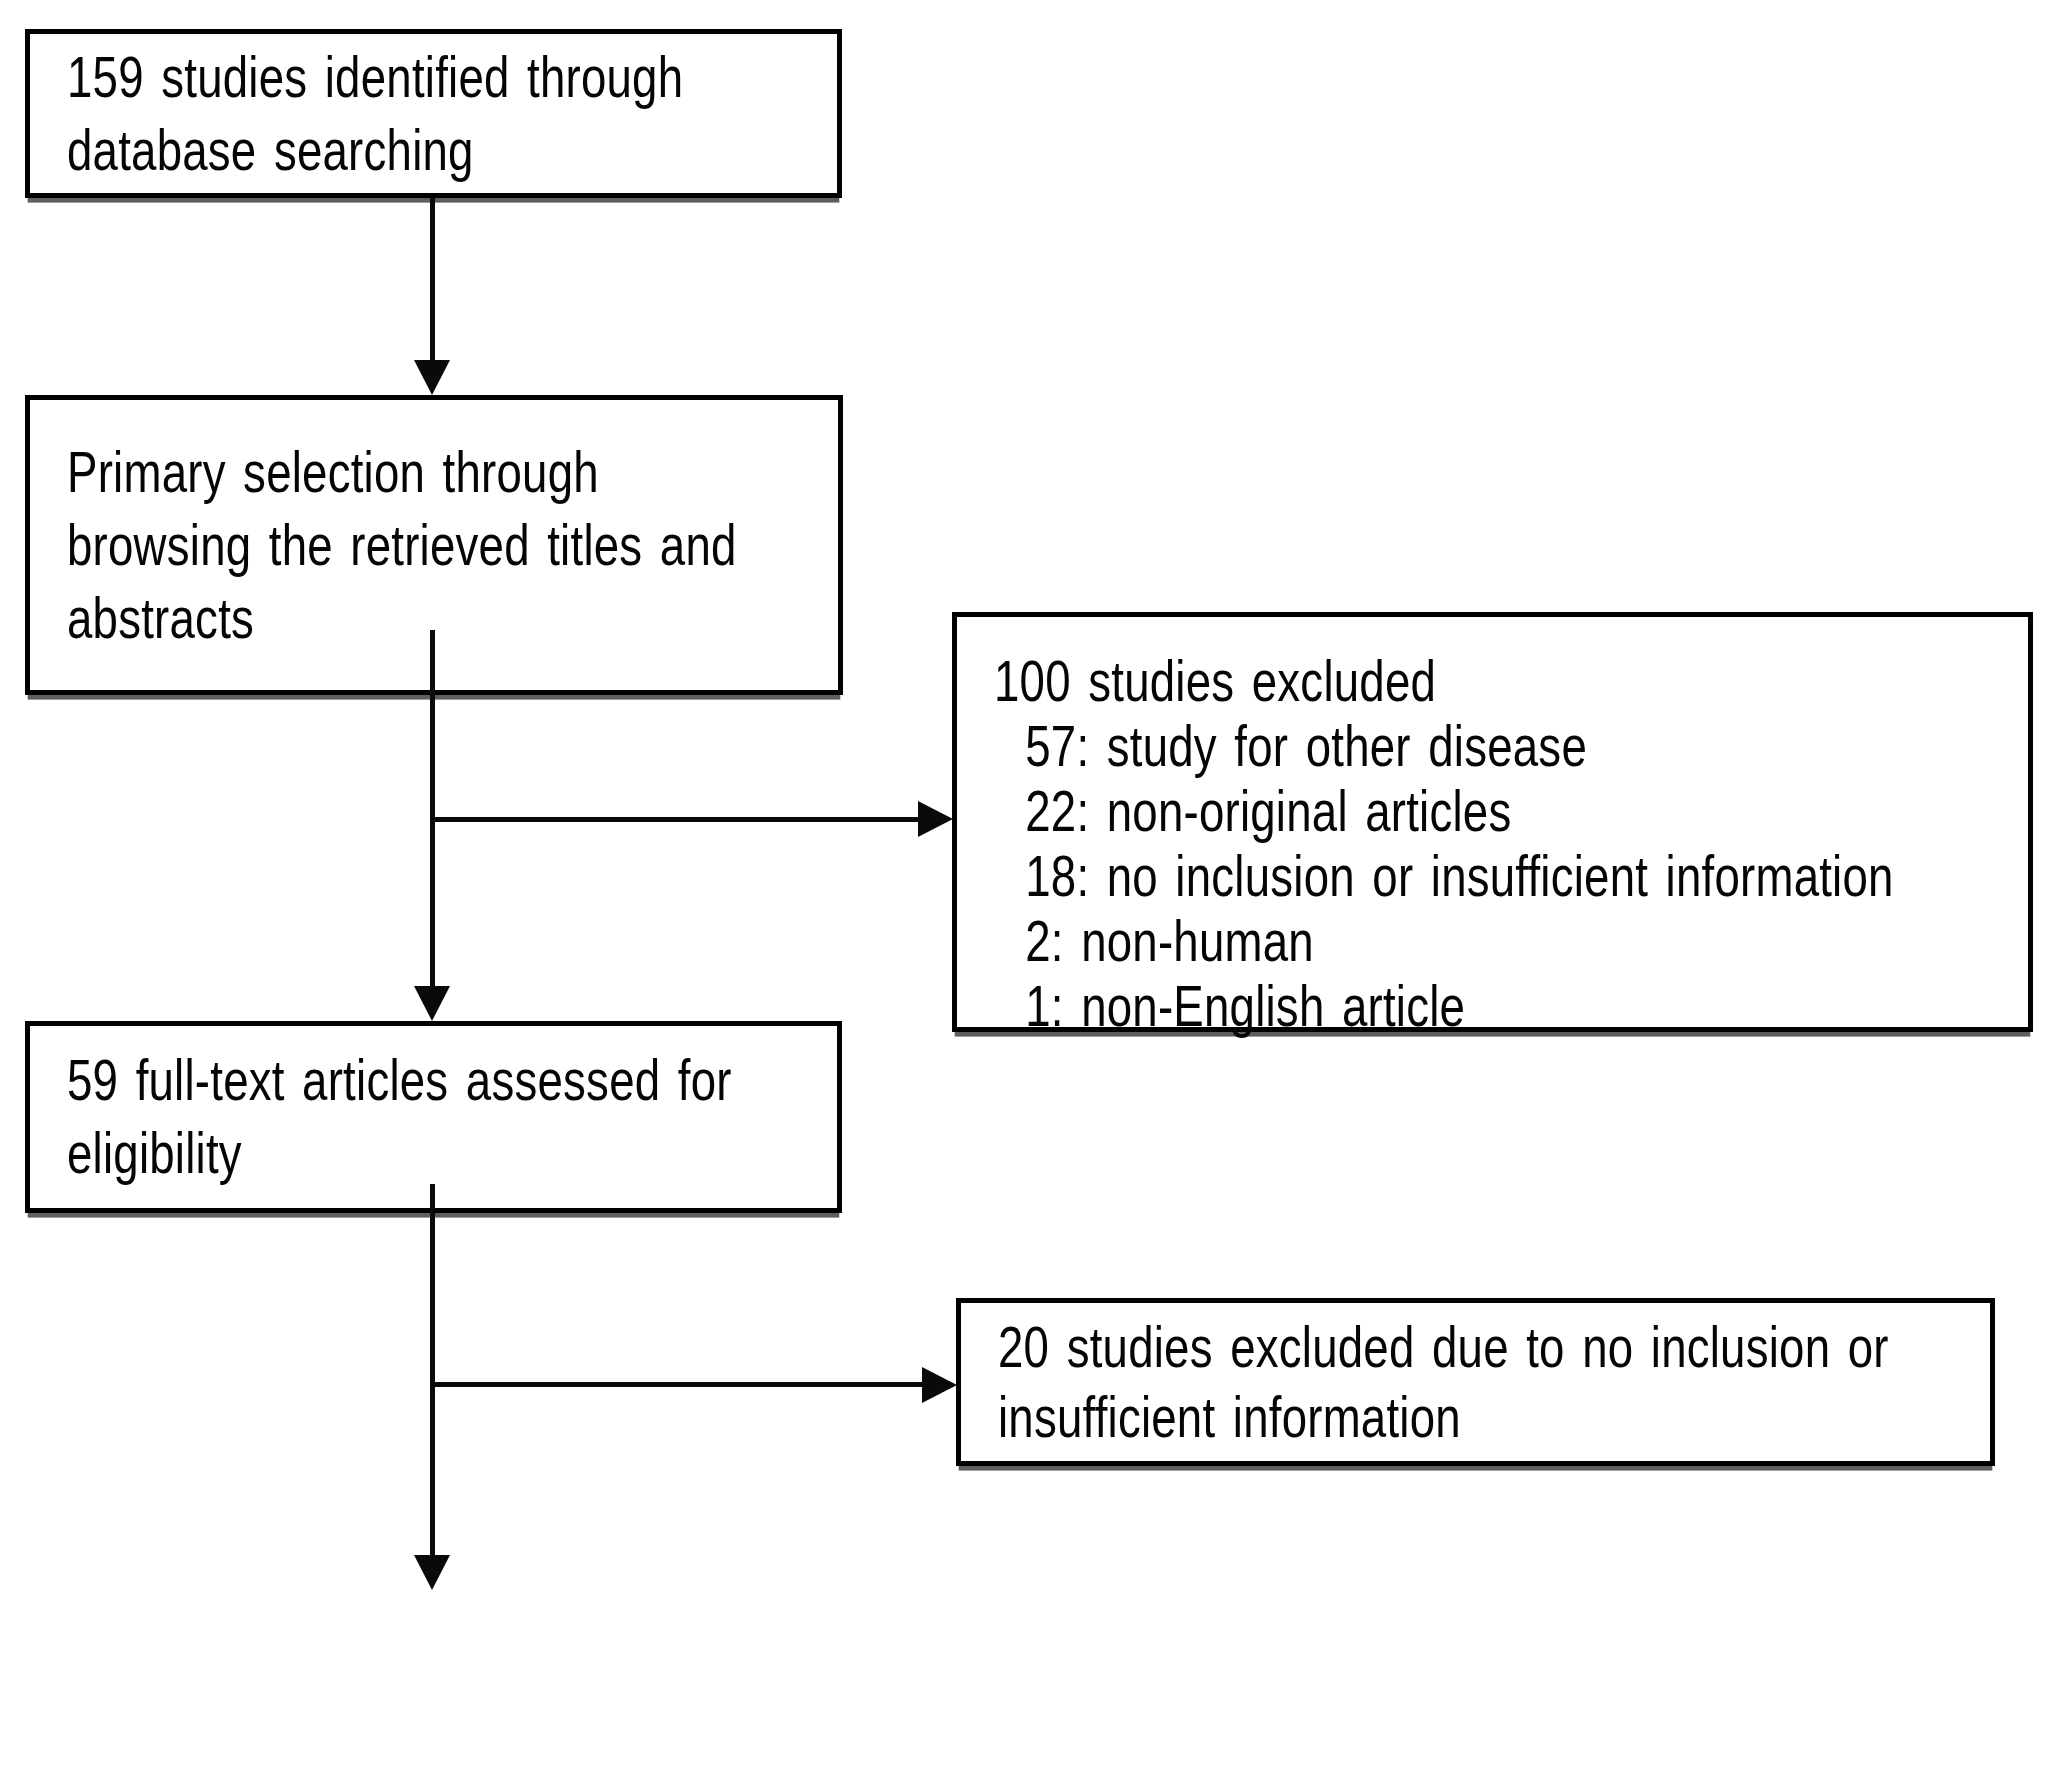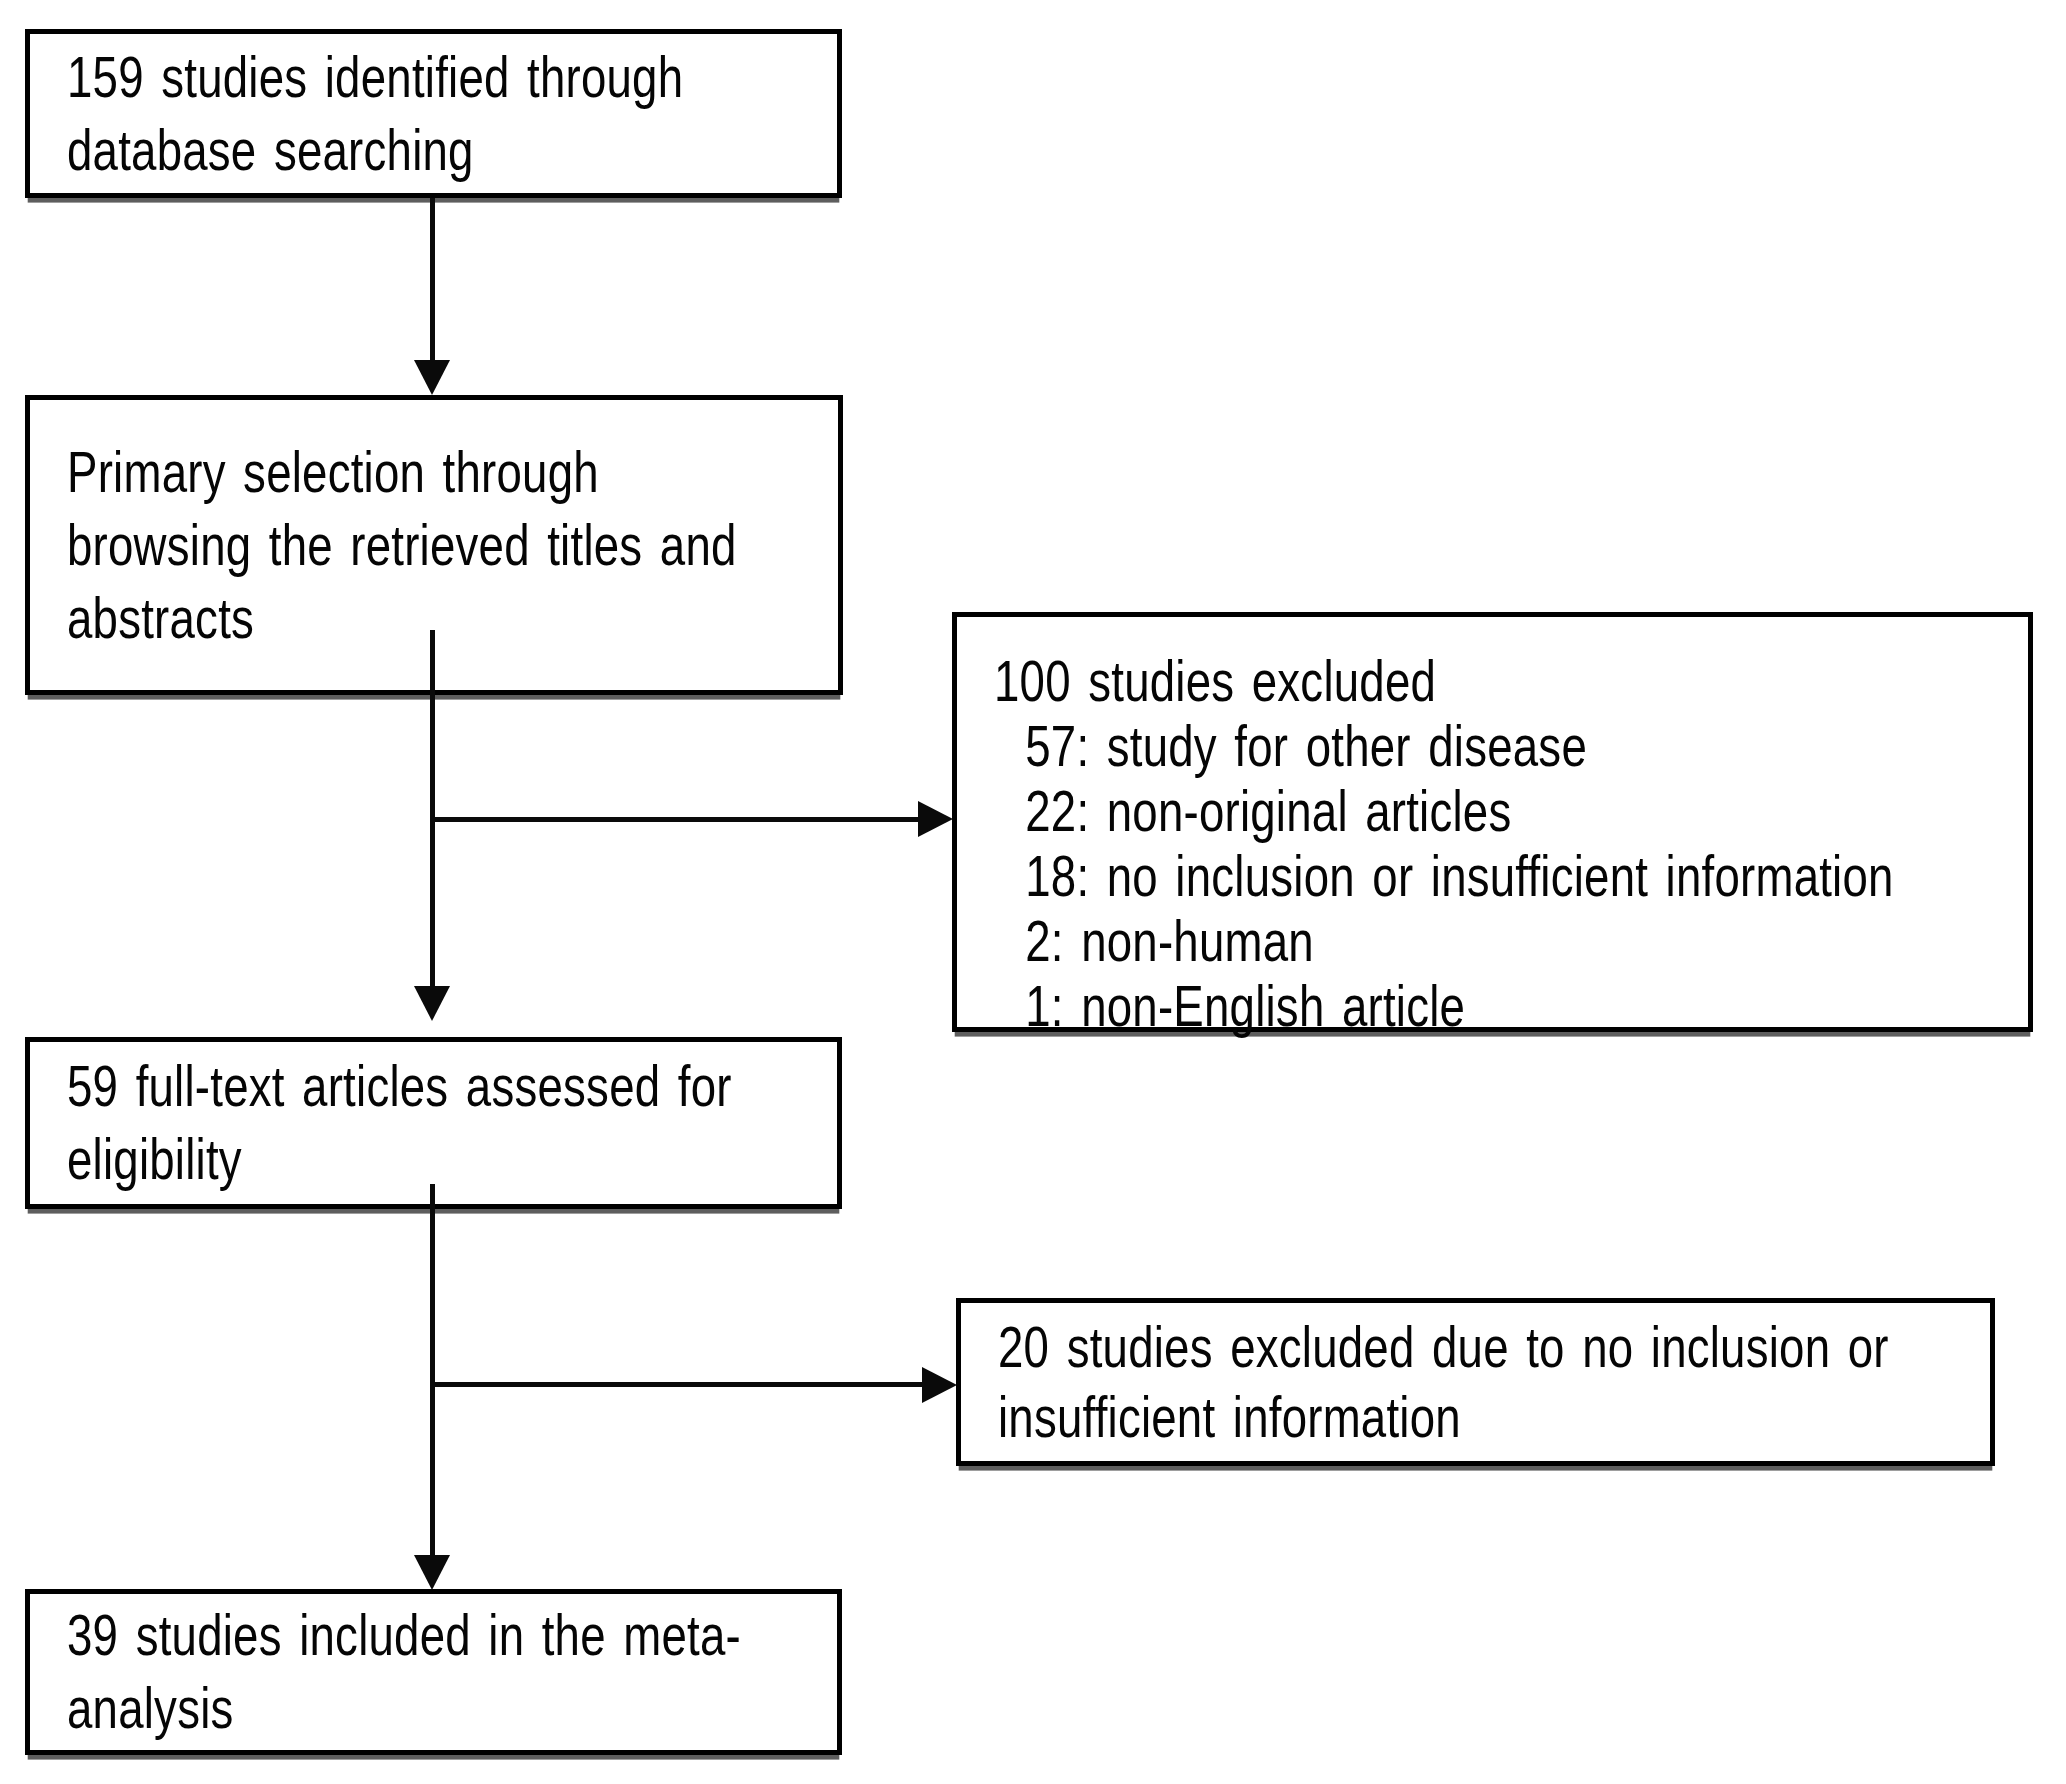--- a/index.html
+++ b/index.html
@@ -32,21 +32,21 @@
     font-size: 57px;
     line-height: 73px;
     white-space: nowrap;
     transform: scaleX(0.80);
     transform-origin: left center;
     word-spacing: 0.10em;
     letter-spacing: 0.005em;
   }
   .box-a { left: 25px;   top: 29px;   width: 817px; height: 169px; }
   .box-b { left: 25px;   top: 395px;  width: 818px; height: 300px; }
-  .box-c { left: 25px;   top: 1021px; width: 817px; height: 172px; margin-top: 16px; }
+  .box-c { left: 25px;   top: 1021px; width: 817px; height: 192px; }
   .box-d { left: 25px;   top: 1589px; width: 817px; height: 166px; }
   .box-e {
     left: 952px; top: 612px; width: 1081px; height: 420px;
     justify-content: flex-start;
     padding-top: 32px;
   }
   .box-e .line { line-height: 65px; }
   .box-e .indent { padding-left: 39px; }
   .box-f { left: 956px; top: 1298px; width: 1039px; height: 168px; }
   .box-f .line { line-height: 70px; }
@@ -118,19 +118,15 @@
   <div class="vline" style="top:1184px; height:375px;"></div>
   <div class="arrow-down" style="left:414px; top:1555px;"></div>
   <div class="hline" style="left:432px; top:1382px; width:494px;"></div>
   <div class="arrow-right" style="left:922px; top:1367px;"></div>
 
   <div class="box box-f">
     <div class="line">20 studies excluded due to no inclusion or</div>
     <div class="line">insufficient information</div>
   </div>
 
-  <div class="box box-d">
-    <div class="line">39 studies included in the meta-</div>
-    <div class="line">analysis</div>
-  </div>
 
 </div>
 
 
 </body></html>

